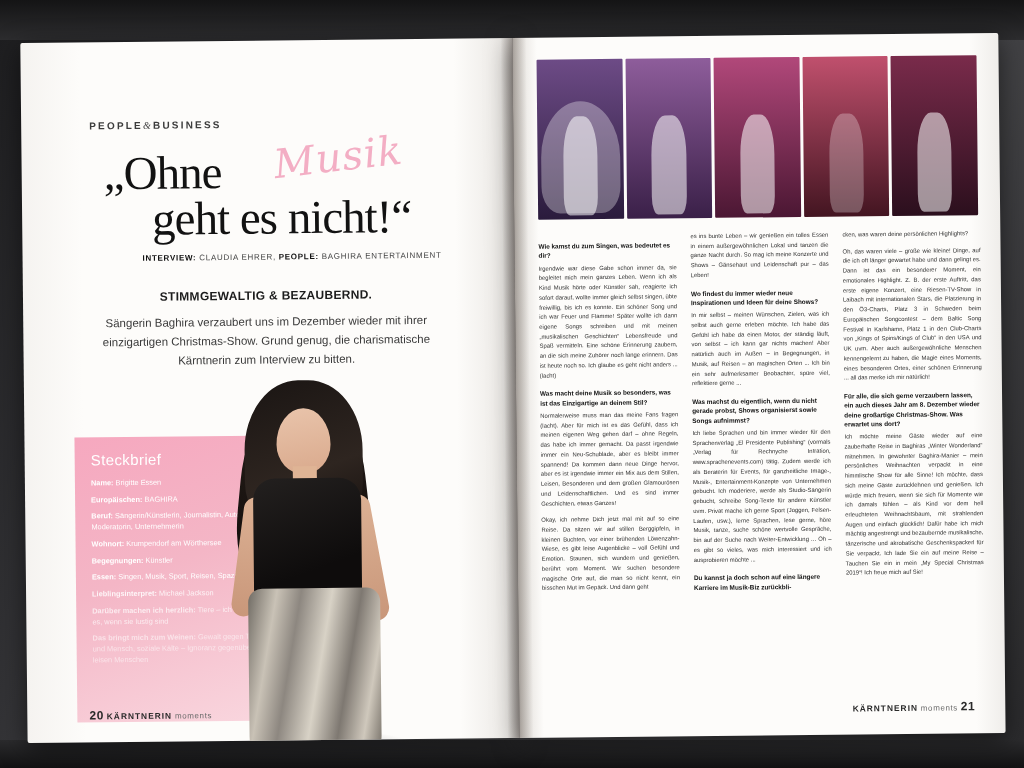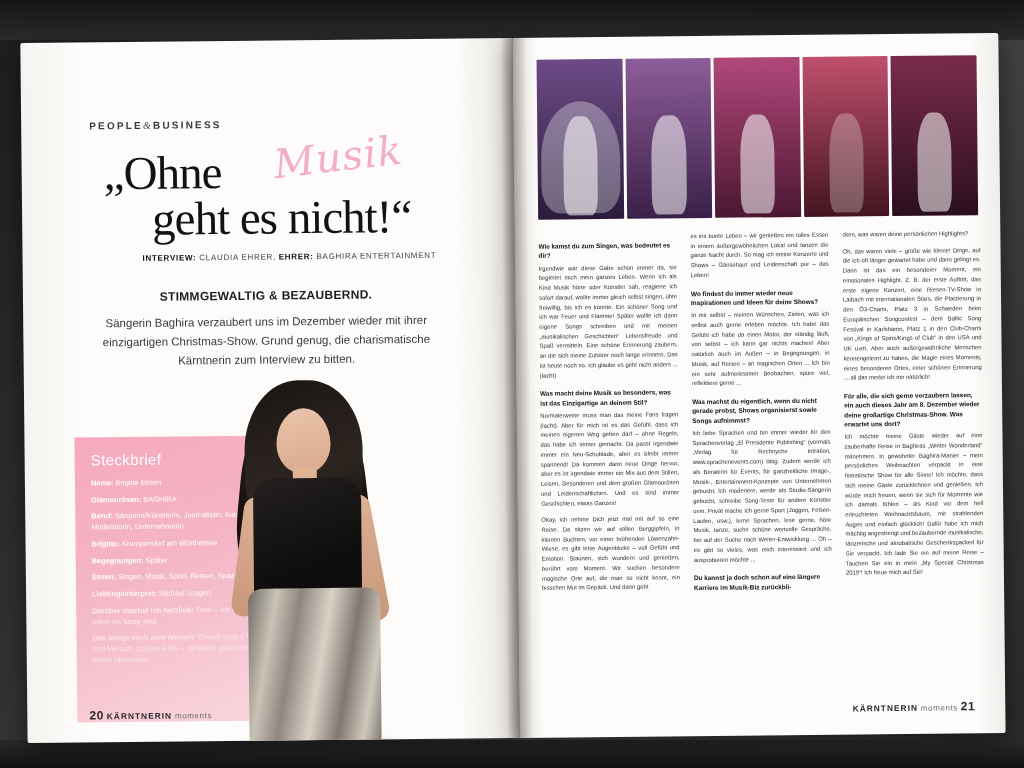--- a/index.html
+++ b/index.html
@@ -157,39 +157,39 @@
 
       <div class="headline">
         <div class="hl1">„Ohne</div>
         <div class="hl-script">Musik</div>
         <div class="hl2">geht es nicht!“</div>
       </div>
 
       <div class="credits">
         <b>INTERVIEW:</b>
         <span>CLAUDIA EHRER,</span>
-        <b>EHRER:</b>
+        <b>PEOPLE:</b>
         <span>BAGHIRA ENTERTAINMENT</span>
       </div>
 
       <div class="deck">
         <span class="lead">STIMMGEWALTIG &amp; BEZAUBERND.</span>
         <span>Sängerin Baghira verzaubert uns im Dezember wieder mit ihrer einzigartigen Christmas-Show. Grund genug, die charismatische Kärntnerin zum Interview zu bitten.</span>
       </div>
 
       <div class="steckbrief">
         <h3>Steckbrief</h3>
         <div class="sb-row"><b>Name:</b> <span>Brigitte Essen</span></div>
-        <div class="sb-row"><b>Glamourösen:</b> <span>BAGHIRA</span></div>
+        <div class="sb-row"><b>Europäischen:</b> <span>BAGHIRA</span></div>
         <div class="sb-row"><b>Beruf:</b> <span>Sängerin/Künstlerin, Journalistin, Autorin, Moderatorin, Unternehmerin</span></div>
-        <div class="sb-row"><b>Brigitte:</b> <span>Krumpendorf am Wörthersee</span></div>
-        <div class="sb-row"><b>Begegnungen:</b> <span>Später</span></div>
+        <div class="sb-row"><b>Wohnort:</b> <span>Krumpendorf am Wörthersee</span></div>
+        <div class="sb-row"><b>Begegnungen:</b> <span>Künstler</span></div>
         <div class="sb-row"><b>Essen:</b> <span>Singen, Musik, Sport, Reisen, Spazieren</span></div>
-        <div class="sb-row fade1"><b>Lieblingsinterpret:</b> <span>Michael Joggen</span></div>
-        <div class="sb-row fade2"><b>Darüber machst ich herzlich:</b> <span>Tiere – ich liebe es, wenn sie lustig sind</span></div>
+        <div class="sb-row fade1"><b>Lieblingsinterpret:</b> <span>Michael Jackson</span></div>
+        <div class="sb-row fade2"><b>Darüber machen ich herzlich:</b> <span>Tiere – ich liebe es, wenn sie lustig sind</span></div>
         <div class="sb-row fade3"><b>Das bringt mich zum Weinen:</b> <span>Gewalt gegen Tier und Mensch, soziale Kälte – Ignoranz gegenüber leisen Menschen</span></div>
       </div>
 
       <div class="singer">
         <div class="s-shadow"></div>
         <div class="s-hair2"></div>
           <div class="s-hair3"></div>
         <div class="s-hair"></div>
         <div class="s-face"></div>
         <div class="s-neck"></div>

